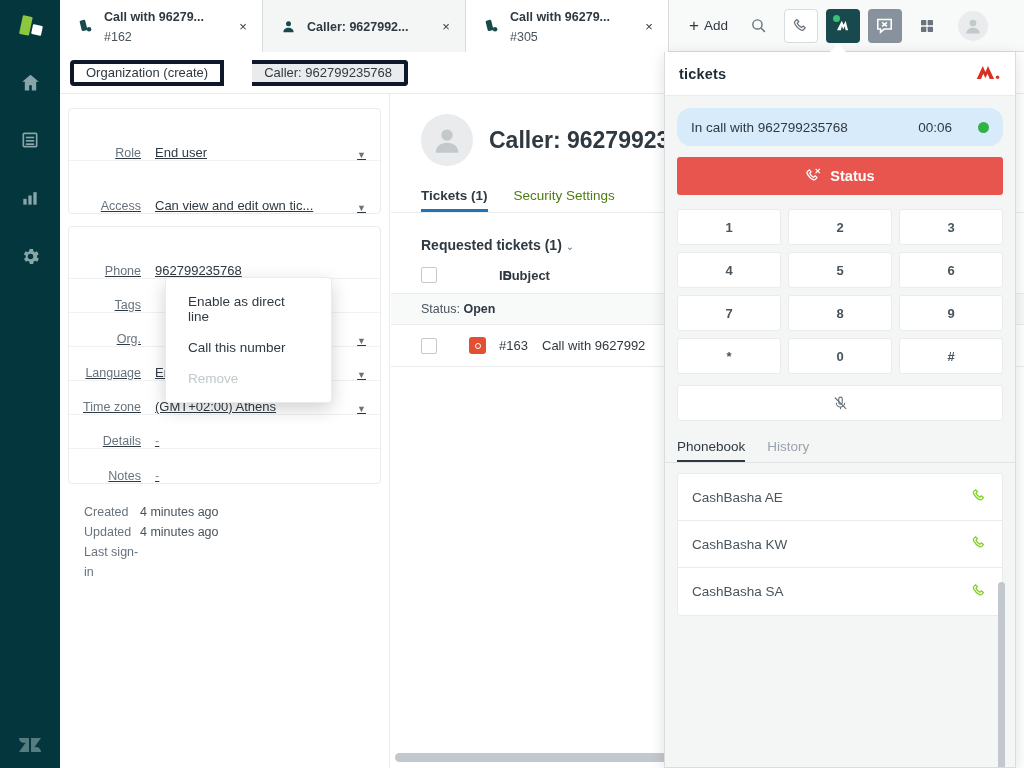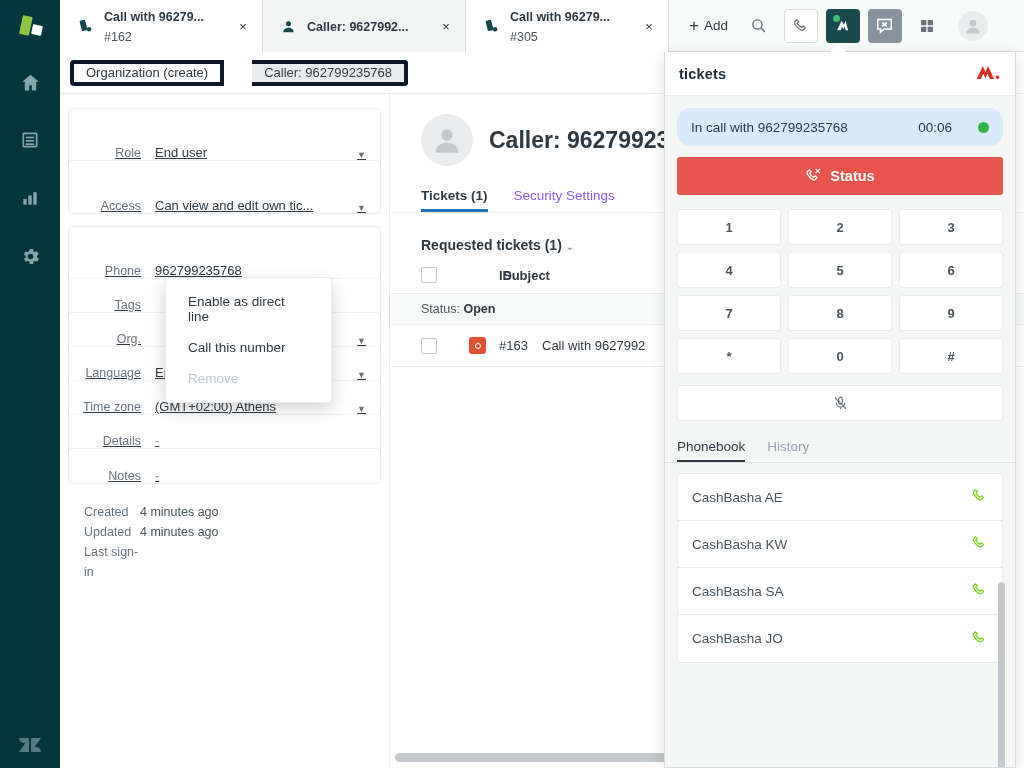--- a/index.html
+++ b/index.html
@@ -137,21 +137,21 @@
     position: absolute; left: 391px; top: 94px; width: 633px; height: 674px;
     background: #ffffff; overflow: hidden;
   }
   .user-head { display: flex; align-items: center; gap: 16px; padding: 20px 0 14px 30px; }
   .user-av {
     width: 52px; height: 52px; border-radius: 50%; background: #e9ebed;
     display: flex; align-items: center; justify-content: center; color: #c2c8cc;
   }
   .user-name { font-size: 23px; font-weight: bold; color: #2f3941; white-space: nowrap; }
   .ctabs { display: flex; gap: 26px; padding: 0 30px; border-bottom: 1px solid #e9ebed; }
-  .ctab { font-size: 13.5px; padding: 8px 0 9px 0; color: #8b5cf6; }
+  .ctab { font-size: 13.5px; padding: 8px 0 9px 0; color: #4d7c0f; }
   .ctab.active { color: #2f3941; font-weight: bold; box-shadow: inset 0 -3px 0 #1f73b7; }
   .sect-title { font-size: 14px; font-weight: bold; color: #2f3941; padding: 24px 30px 10px 30px; }
   .sect-title .chev { font-weight: normal; font-size: 10px; color: #68737d; margin-left: 4px; }
   .thead { display: flex; align-items: center; padding: 4px 30px 10px 30px; font-size: 13px; font-weight: bold; color: #2f3941; }
   .cbox { width: 16px; height: 16px; border: 1px solid #c2c8cc; border-radius: 2px; background: #fff; flex: 0 0 auto; }
   .col-id { width: 66px; flex: 0 0 66px; padding-left: 62px; }
   .col-sub { flex: 1 1 auto; }
   .group-row { background: #f8f9f9; border-top: 1px solid #e9ebed; border-bottom: 1px solid #e9ebed; padding: 8px 30px; font-size: 12.5px; color: #49545c; }
   .group-row b { color: #2f3941; }
   .trow { display: flex; align-items: center; padding: 12px 30px; border-bottom: 1px solid #e9ebed; font-size: 13px; color: #2f3941; }
@@ -568,27 +568,19 @@
         </span>
       </div>
       <div class="pbrow">
         <span>CashBasha SA</span>
         <span class="pb-call">
           <svg width="17" height="17" viewBox="0 0 24 24" fill="none" stroke="currentColor" stroke-width="1.8">
             <path d="M6.5 4 9 6.5l-2 2.3c1 2.3 3.2 4.5 5.6 5.6l2.3-2 2.6 2.6-2.2 2.5c-.8.9-2.3.9-3.9 0-3-1.6-5.8-4.4-7.4-7.4-.9-1.6-.9-3.1 0-3.9z"></path>
           </svg>
         </span>
       </div>
-      <div class="pbrow">
-        <span>CashBasha JO</span>
-        <span class="pb-call">
-          <svg width="17" height="17" viewBox="0 0 24 24" fill="none" stroke="currentColor" stroke-width="1.8">
-            <path d="M6.5 4 9 6.5l-2 2.3c1 2.3 3.2 4.5 5.6 5.6l2.3-2 2.6 2.6-2.2 2.5c-.8.9-2.3.9-3.9 0-3-1.6-5.8-4.4-7.4-7.4-.9-1.6-.9-3.1 0-3.9z"></path>
-          </svg>
-        </span>
-      </div>
     </div>
 
     <div class="vscroll"></div>
   </div>
 
   <div class="redbox"></div>
 </div>
 
 </body></html>

